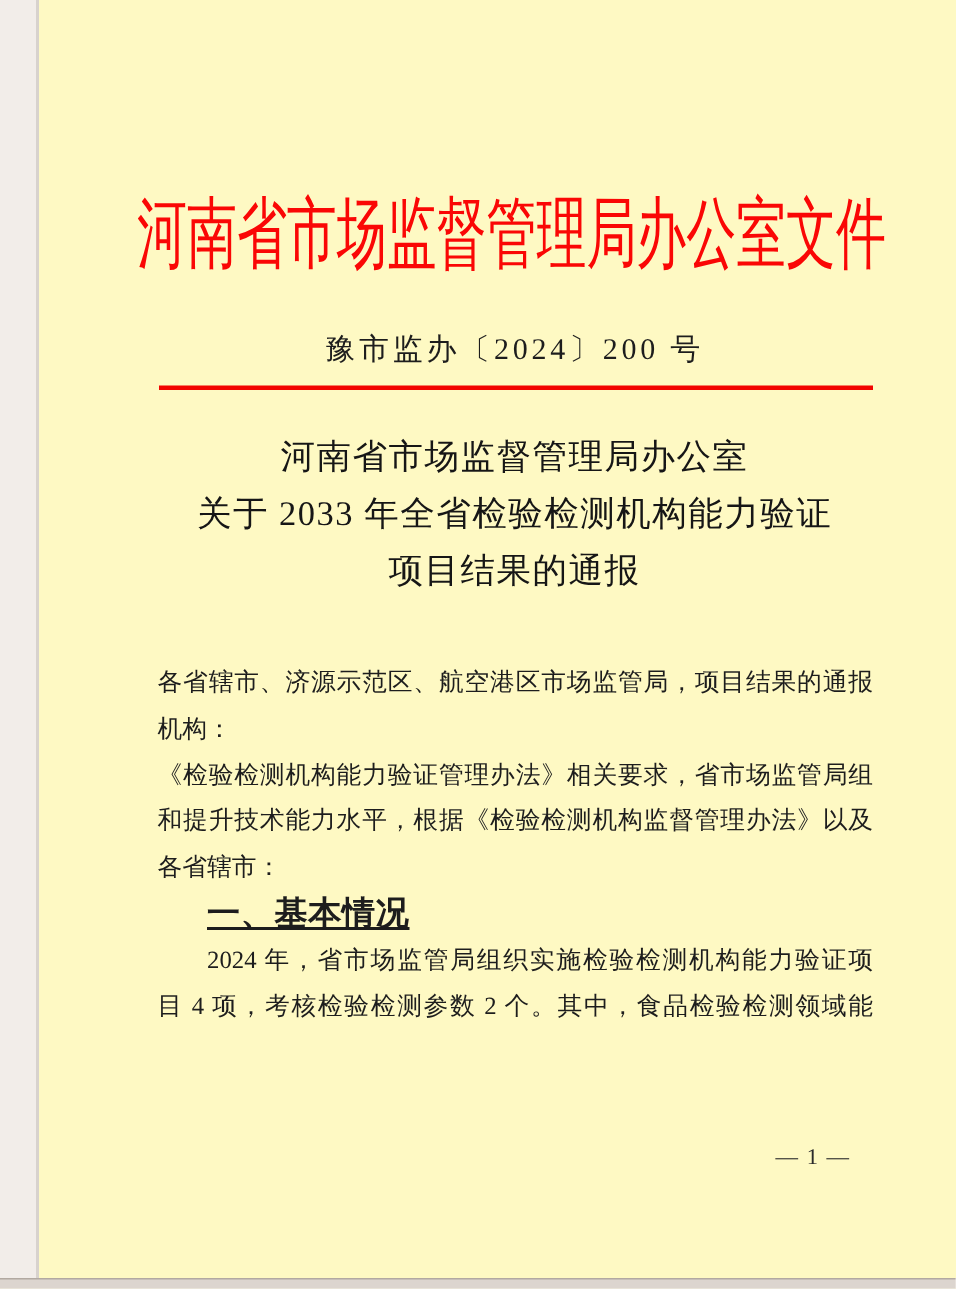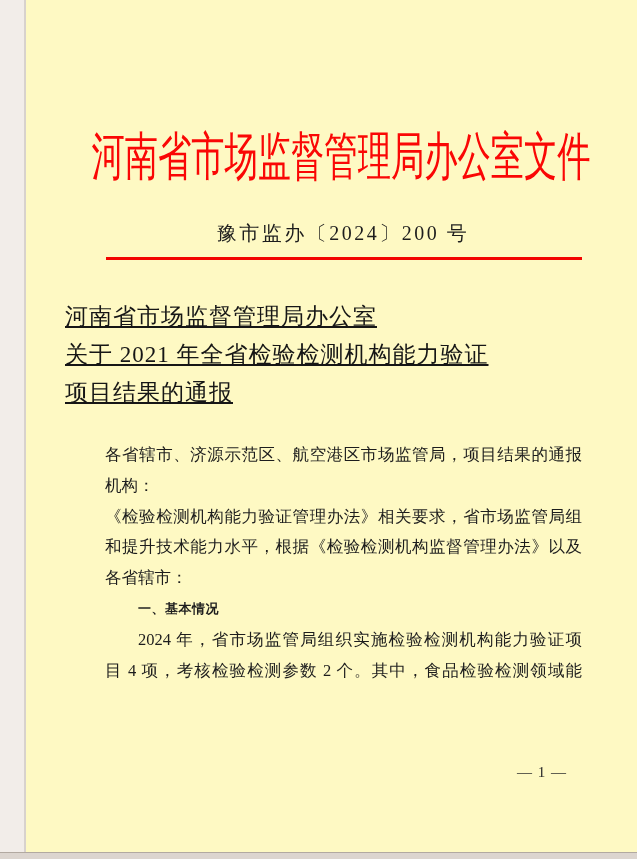--- a/index.html
+++ b/index.html
@@ -59,50 +59,50 @@
   }
   .red-rule {
     position: absolute;
     left: 80px; top: 257px;
     width: 476px;
     height: 3px;
     background: #f20400;
   }
   .doc-title {
     position: absolute;
-    left: 39px; top: 298px;
+    left: 39px; top: 286px;
     width: 556px;
-    text-align: left;
+    text-align: center;
     font-size: 23px;
     line-height: 38px;
     letter-spacing: 1px;
     color: #161616;
-    text-decoration: underline;
   }
   .doc-body {
     position: absolute;
     left: 79px; top: 440px;
     width: 477px;
     font-size: 16.5px;
     line-height: 30.8px;
     color: #1d1d1d;
   }
   .line { white-space: nowrap; }
   .line.j {
     white-space: normal;
     text-align: justify;
     text-align-last: justify;
     text-justify: inter-character;
   }
   .line.ind { text-indent: 33px; }
   .line.head {
     font-family: "Liberation Sans", "DejaVu Sans", sans-serif;
     font-weight: 700;
-    font-size: 13px;
+    font-size: 22px;
     letter-spacing: 0.5px;
+    text-decoration: underline;
   }
   .page-num {
     position: absolute;
     right: 88px; top: 764px;
     font-size: 15px;
     letter-spacing: 1px;
     color: #2a2a2a;
   }
 </style>
 </head>
@@ -113,21 +113,21 @@
   <div class="letterhead-wrap">
     <div class="letterhead">河南省市场监督管理局办公室文件</div>
   </div>
 
   <div class="doc-number">豫市监办〔2024〕200 号</div>
 
   <div class="red-rule"></div>
 
   <div class="doc-title">
     <div>河南省市场监督管理局办公室</div>
-    <div>关于 2021 年全省检验检测机构能力验证</div>
+    <div>关于 2033 年全省检验检测机构能力验证</div>
     <div>项目结果的通报</div>
   </div>
 
   <div class="doc-body">
     <div class="line j">各省辖市、济源示范区、航空港区市场监管局，项目结果的通报</div>
     <div class="line">机构：</div>
     <div class="line j">《检验检测机构能力验证管理办法》相关要求，省市场监管局组</div>
     <div class="line j">和提升技术能力水平，根据《检验检测机构监督管理办法》以及</div>
     <div class="line">各省辖市：</div>
     <div class="line ind head">一、基本情况</div>

